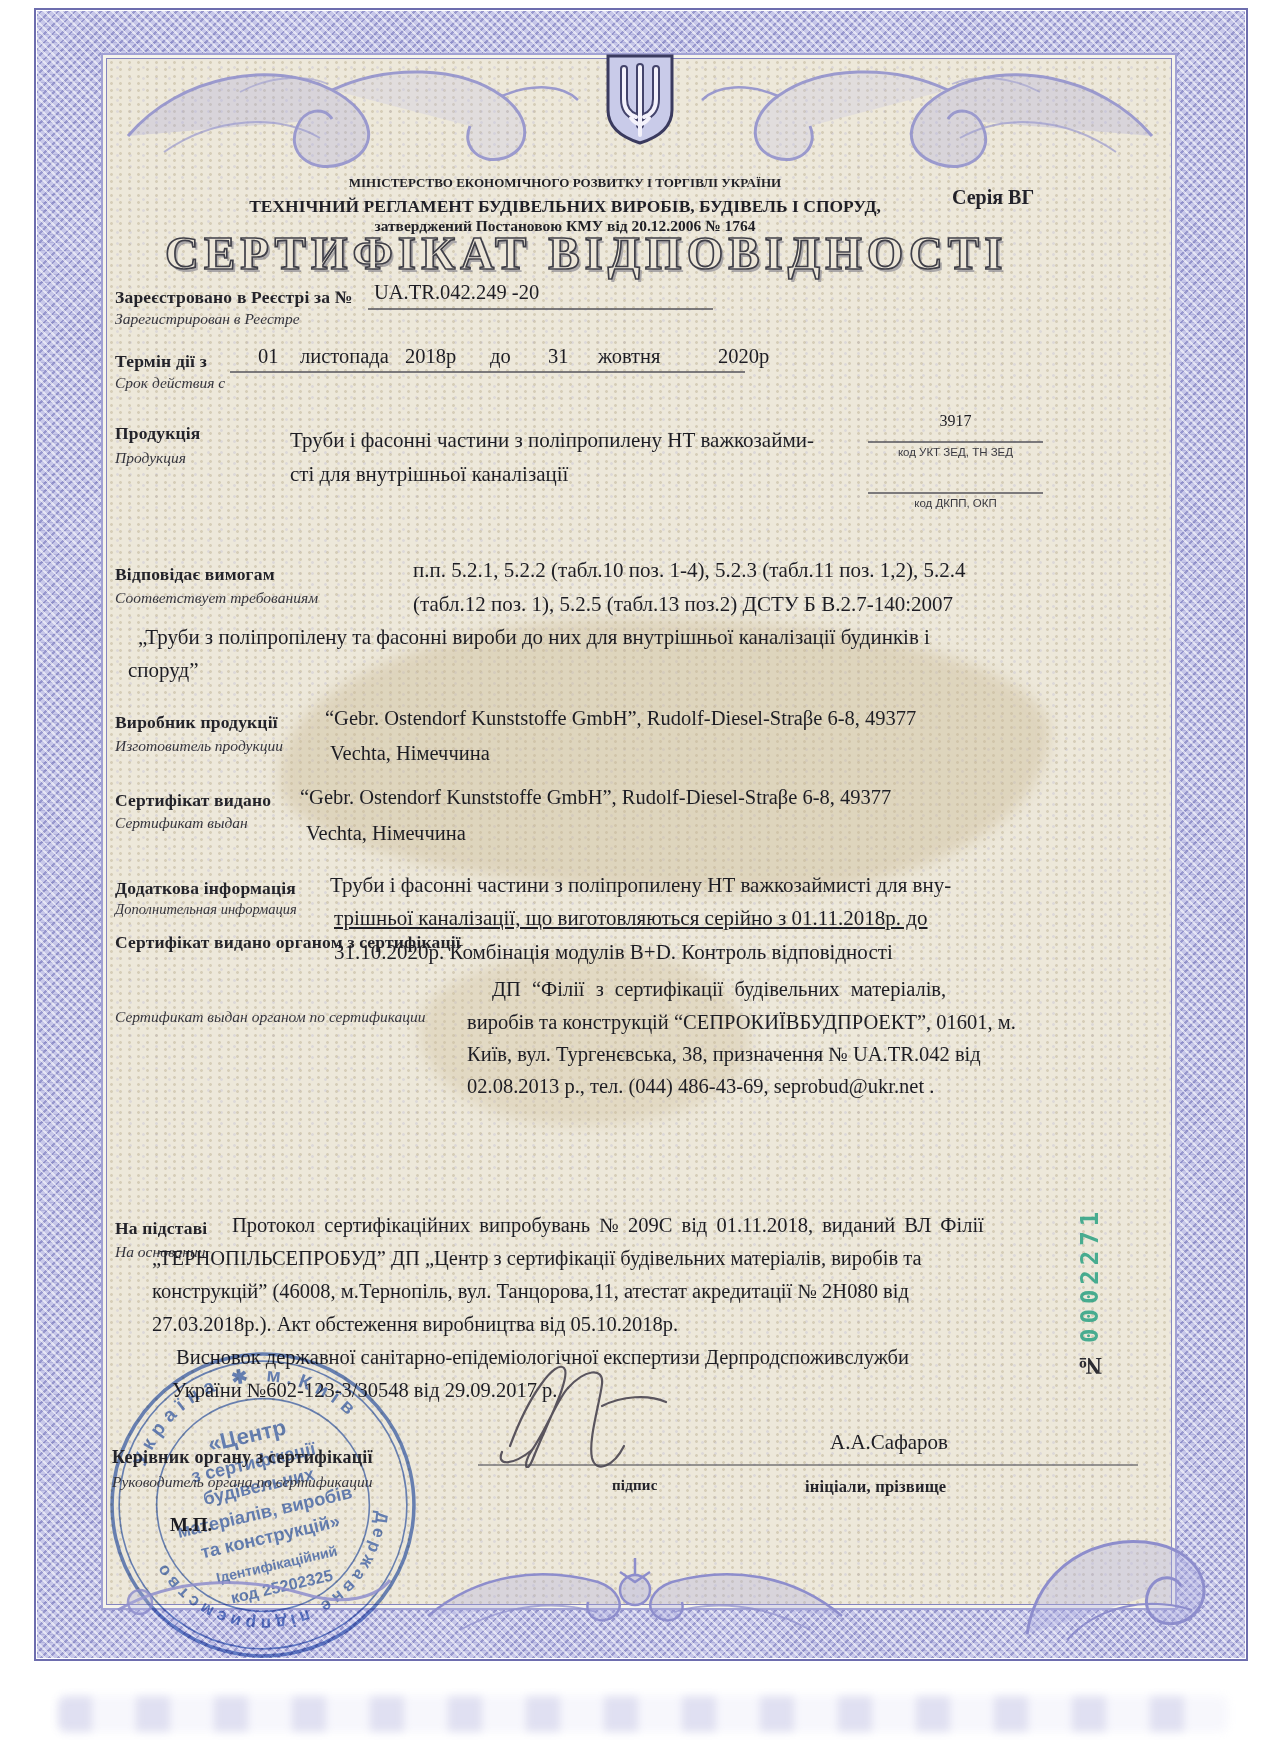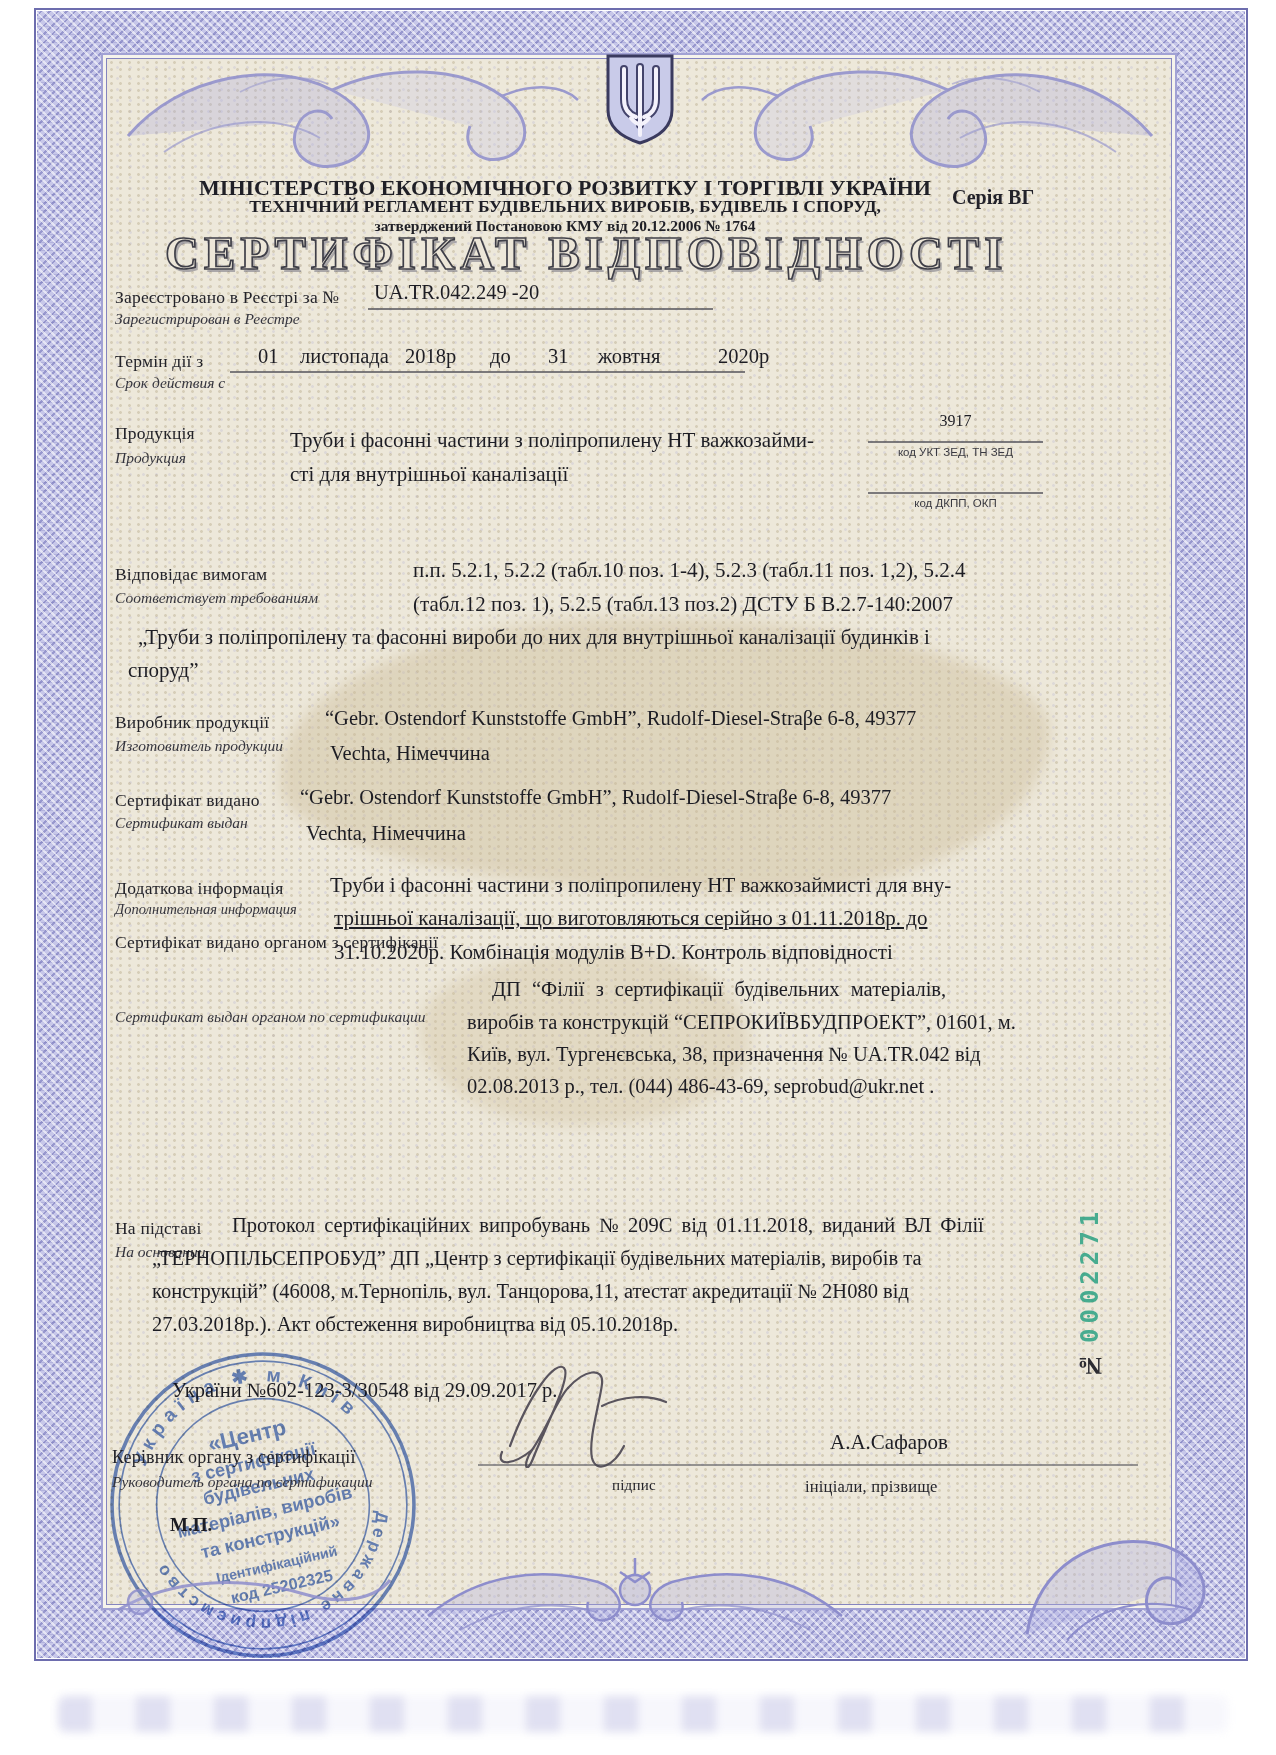--- a/index.html
+++ b/index.html
@@ -20,21 +20,21 @@
     background-image:
       radial-gradient(circle, rgba(176,162,128,.38) 1px, transparent 1.8px),
       radial-gradient(circle, rgba(150,150,205,.18) 1px, transparent 1.8px);
     background-size:9px 7px,13px 11px;background-position:0 0,4px 3px;
     border:1px solid #8585bf;
     box-shadow: 0 0 0 3px #f6f4ec, 0 0 0 5px #a2a2d4;}
 
   .wm{position:absolute;filter:blur(7px);pointer-events:none;}
 
   
-  .lbl{position:absolute;font-weight:normal;font-size:17.5px;letter-spacing:.2px;color:#23232a;white-space:nowrap;}
+  .lbl{position:absolute;font-weight:bold;font-size:17.5px;letter-spacing:.2px;color:#23232a;white-space:nowrap;}
   .lbl-ru{position:absolute;font-style:italic;font-size:15.5px;color:#35353e;white-space:nowrap;}
   .val{position:absolute;font-size:20.5px;color:#1d1d24;white-space:nowrap;}
   .rule{position:absolute;height:2px;background:#4a4a52;opacity:.7;}
   .cap{position:absolute;font-family:"Liberation Sans","DejaVu Sans",sans-serif;font-size:11.5px;color:#3a3a42;text-align:center;white-space:nowrap;}
   .hdr{position:absolute;left:195px;width:740px;text-align:center;font-weight:bold;color:#1f1f26;white-space:nowrap;}
   .doc-title{position:absolute;left:165px;top:226px;width:800px;text-align:center;
      font-size:47px;font-weight:bold;letter-spacing:5px;white-space:nowrap;
      color:#ece6d8;-webkit-text-stroke:1.7px #3f3f48;text-shadow:2.5px 2.5px 0 rgba(90,90,108,.45);}
   .series{position:absolute;left:952px;top:186px;font-weight:bold;font-size:20px;white-space:nowrap;color:#22222a;}
 
@@ -88,21 +88,21 @@
       <g fill="none" stroke="#f4f2fb" stroke-width="4" stroke-linecap="round">
         <path d="M34 13 v58"></path>
           <path d="M18 15 v30 q0 14 12 18"></path>
           <path d="M50 15 v30 q0 14 -12 18"></path>
         <path d="M25 64 q9 12 18 0"></path>
           <path d="M34 71 v10"></path>
       </g>
     </g>
   </svg>
 
-  <div class="hdr" style="top:175px;font-size:22px;">МІНІСТЕРСТВО ЕКОНОМІЧНОГО РОЗВИТКУ І ТОРГІВЛІ УКРАЇНИ</div>
+  <div class="hdr" style="top:175px;font-size:13px;">МІНІСТЕРСТВО ЕКОНОМІЧНОГО РОЗВИТКУ І ТОРГІВЛІ УКРАЇНИ</div>
   <div class="hdr" style="top:196px;font-size:17.5px;">ТЕХНІЧНИЙ РЕГЛАМЕНТ БУДІВЕЛЬНИХ ВИРОБІВ, БУДІВЕЛЬ І СПОРУД,</div>
   <div class="hdr" style="top:217px;font-size:15.5px;">затверджений Постановою КМУ від 20.12.2006 № 1764</div>
   <div class="series">Серія  ВГ</div>
   <div class="doc-title">СЕРТИФІКАТ ВІДПОВІДНОСТІ</div>
 
   <div class="lbl" style="left:115px;top:287px;">Зареєстровано в Реєстрі за №</div>
   <div class="lbl-ru" style="left:115px;top:310px;">Зарегистрирован в Реестре</div>
   <div class="val" style="left:374px;top:281px;">UA.TR.042.249 -20</div>
   <div class="rule" style="left:368px;top:308px;width:345px;"></div>
 
@@ -156,20 +156,21 @@
   <div class="val" style="left:467px;top:1011px;">виробів та конструкцій “СЕПРОКИЇВБУДПРОЕКТ”, 01601, м.</div>
   <div class="val" style="left:467px;top:1043px;">Київ, вул. Тургенєвська, 38, призначення № UA.TR.042 від</div>
   <div class="val" style="left:467px;top:1075px;">02.08.2013 р., тел. (044) 486-43-69, seprobud@ukr.net .</div>
 
   <div class="lbl" style="left:115px;top:1218px;">На підставі</div>
   <div class="lbl-ru" style="left:115px;top:1243px;">На основании</div>
   <div class="val" style="left:232px;top:1214px;word-spacing:4px;">Протокол сертифікаційних випробувань № 209С від 01.11.2018, виданий ВЛ Філії</div>
   <div class="val" style="left:152px;top:1247px;">„ТЕРНОПІЛЬСЕПРОБУД” ДП „Центр з сертифікації будівельних матеріалів, виробів та</div>
   <div class="val" style="left:152px;top:1280px;">конструкцій” (46008, м.Тернопіль, вул. Танцорова,11, атестат акредитації № 2Н080 від</div>
   <div class="val" style="left:152px;top:1313px;">27.03.2018р.). Акт обстеження виробництва від 05.10.2018р.</div>
+  <div class="val" style="left:176px;top:1346px;">Висновок державної санітарно-епідеміологічної експертизи Дерпродспоживслужби</div>
   <div class="val" style="left:172px;top:1379px;">України №602-123-3/30548 від  29.09.2017 р.</div>
 
   <svg class="stamp" viewBox="0 0 310 310">
     <defs>
       <path id="sArcT" d="M33,155 A122,122 0 0 1 277,155"></path>
       <path id="sArcB" d="M267,155 A112,112 0 0 1 43,155"></path>
     </defs>
     <g fill="none" stroke="#3b63bd" opacity="0.8">
       <circle cx="155" cy="155" r="149" stroke-width="3.5"></circle>
       <circle cx="155" cy="155" r="142" stroke-width="1.6"></circle>

